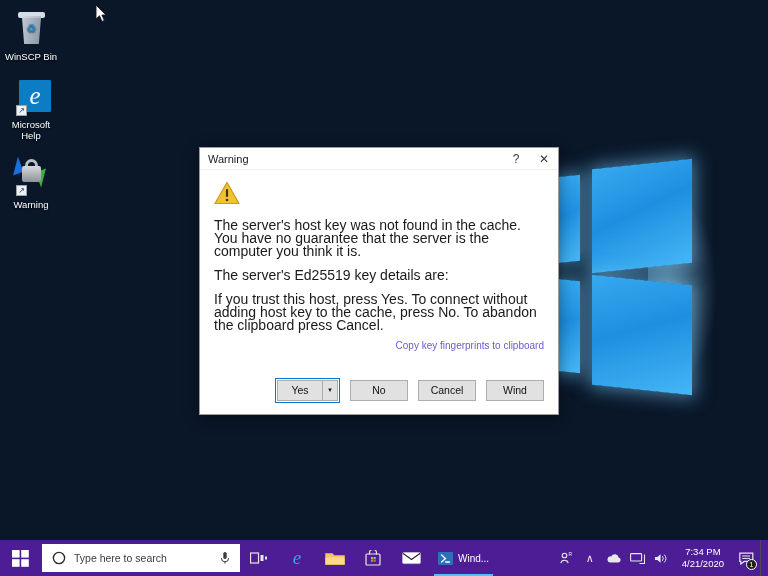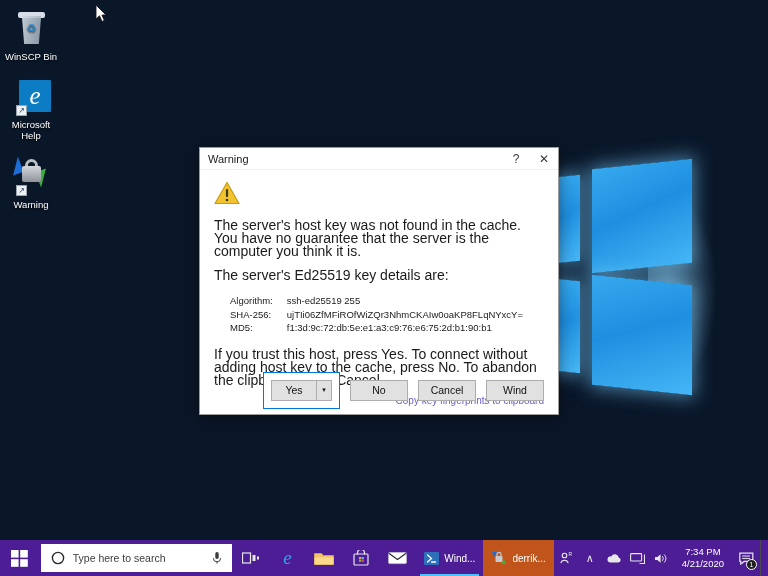--- a/index.html
+++ b/index.html
@@ -137,21 +137,21 @@
     gap: 10px; padding: 0 14px 8px 0;
   }
   .btn {
     height: 21px; min-width: 58px; padding: 0 8px;
     background: #e1e1e1; border: 1px solid #adadad;
     font-size: 10.5px; color: #111; cursor: default;
     display: flex; align-items: center; justify-content: center;
   }
   #yes-split {
     display: flex; align-items: center;
-    border: 1px solid #0078d7; padding: 7px; background: #fff;
+    border: 1px solid #0078d7; padding: 1px; background: #fff;
   }
   #yes-split .btn { border: 1px solid #adadad; }
   #yes-main { min-width: 46px; }
   #yes-arrow {
     width: 15px; min-width: 15px; border-left: none !important;
     font-size: 7px; padding: 0;
   }
 
   
   #taskbar {
@@ -265,36 +265,20 @@
       <svg id="warn-icon" width="26" height="24" viewBox="0 0 26 24">
         <polygon points="13,1.5 25,22.5 1,22.5" fill="#f2c231" stroke="#c99a14" stroke-width="1.2" stroke-linejoin="round"></polygon>
         <rect x="11.9" y="8" width="2.2" height="8" rx="1" fill="#3a3a10"></rect>
         <circle cx="13" cy="19" r="1.3" fill="#3a3a10"></circle>
       </svg>
     </div>
 
     <div class="para">The server's host key was not found in the cache. You have no guarantee that the server is the computer you think it is.</div>
     <div class="para">The server's Ed25519 key details are:</div>
 
-    <table id="keytable">
-      <tbody>
-          <tr>
-        <td>Algorithm:</td>
-        <td>ssh-ed25519 255</td>
-      </tr>
-      <tr>
-        <td>SHA-256:</td>
-        <td>ujTIi06ZfMFiROfWiZQr3NhmCKAIw0oaKP8FLqNYxcY=</td>
-      </tr>
-      <tr>
-        <td>MD5:</td>
-        <td>f1:3d:9c:72:db:5e:e1:a3:c9:76:e6:75:2d:b1:90:b1</td>
-      </tr>
-    </tbody>
-      </table>
 
     <div class="para">If you trust this host, press Yes. To connect without adding host key to the cache, press No. To abandon the clipboard press Cancel.</div>
 
     <div id="link-row">
       <a id="clip-link">Copy key fingerprints to clipboard</a>
     </div>
   </div>
 
   <div id="btnrow">
     <div id="yes-split">
@@ -369,29 +353,20 @@
   <div class="tb-win">
     <svg width="15" height="13" viewBox="0 0 15 13">
       <rect x="0" y="0" width="15" height="13" rx="1" fill="#2d6fb8"></rect>
       <path d="M3.5 3 7.5 6.5 3.5 10" fill="none" stroke="#fff" stroke-width="1.3" stroke-linecap="round"></path>
       <line x1="7.6" y1="10" x2="11.5" y2="10" stroke="#fff" stroke-width="1.3" stroke-linecap="round"></line>
     </svg>
     <span>Wind...</span>
     <div class="underline"></div>
   </div>
 
-  <div class="tb-win active">
-    <svg width="16" height="14" viewBox="0 0 16 14">
-      <path d="M1 1 L6 1 L3 6 Z" fill="#1b6fd6"></path>
-      <rect x="4.5" y="5" width="7" height="6" rx="1" fill="#c8ccd0"></rect>
-      <path d="M6 5V3.4a2 2 0 0 1 4 0V5" fill="none" stroke="#c8ccd0" stroke-width="1.2"></path>
-      <path d="M15 13 L10 13 L13 8 Z" fill="#3fae3f"></path>
-    </svg>
-    <span>derrik...</span>
-  </div>
 
   <div id="tray">
     <div class="tray-ico">
       <svg width="14" height="14" viewBox="0 0 14 14">
         <circle cx="5.5" cy="4.5" r="2.3" fill="none" stroke="#e8e8e8" stroke-width="1.1"></circle>
         <path d="M1.8 12.2a3.8 3.8 0 0 1 7.4 0" fill="none" stroke="#e8e8e8" stroke-width="1.1"></path>
         <text x="9.4" y="5.4" font-size="5" fill="#e8e8e8" font-family="'Liberation Sans',sans-serif">R</text>
       </svg>
     </div>
     <div class="tray-ico">∧</div>

